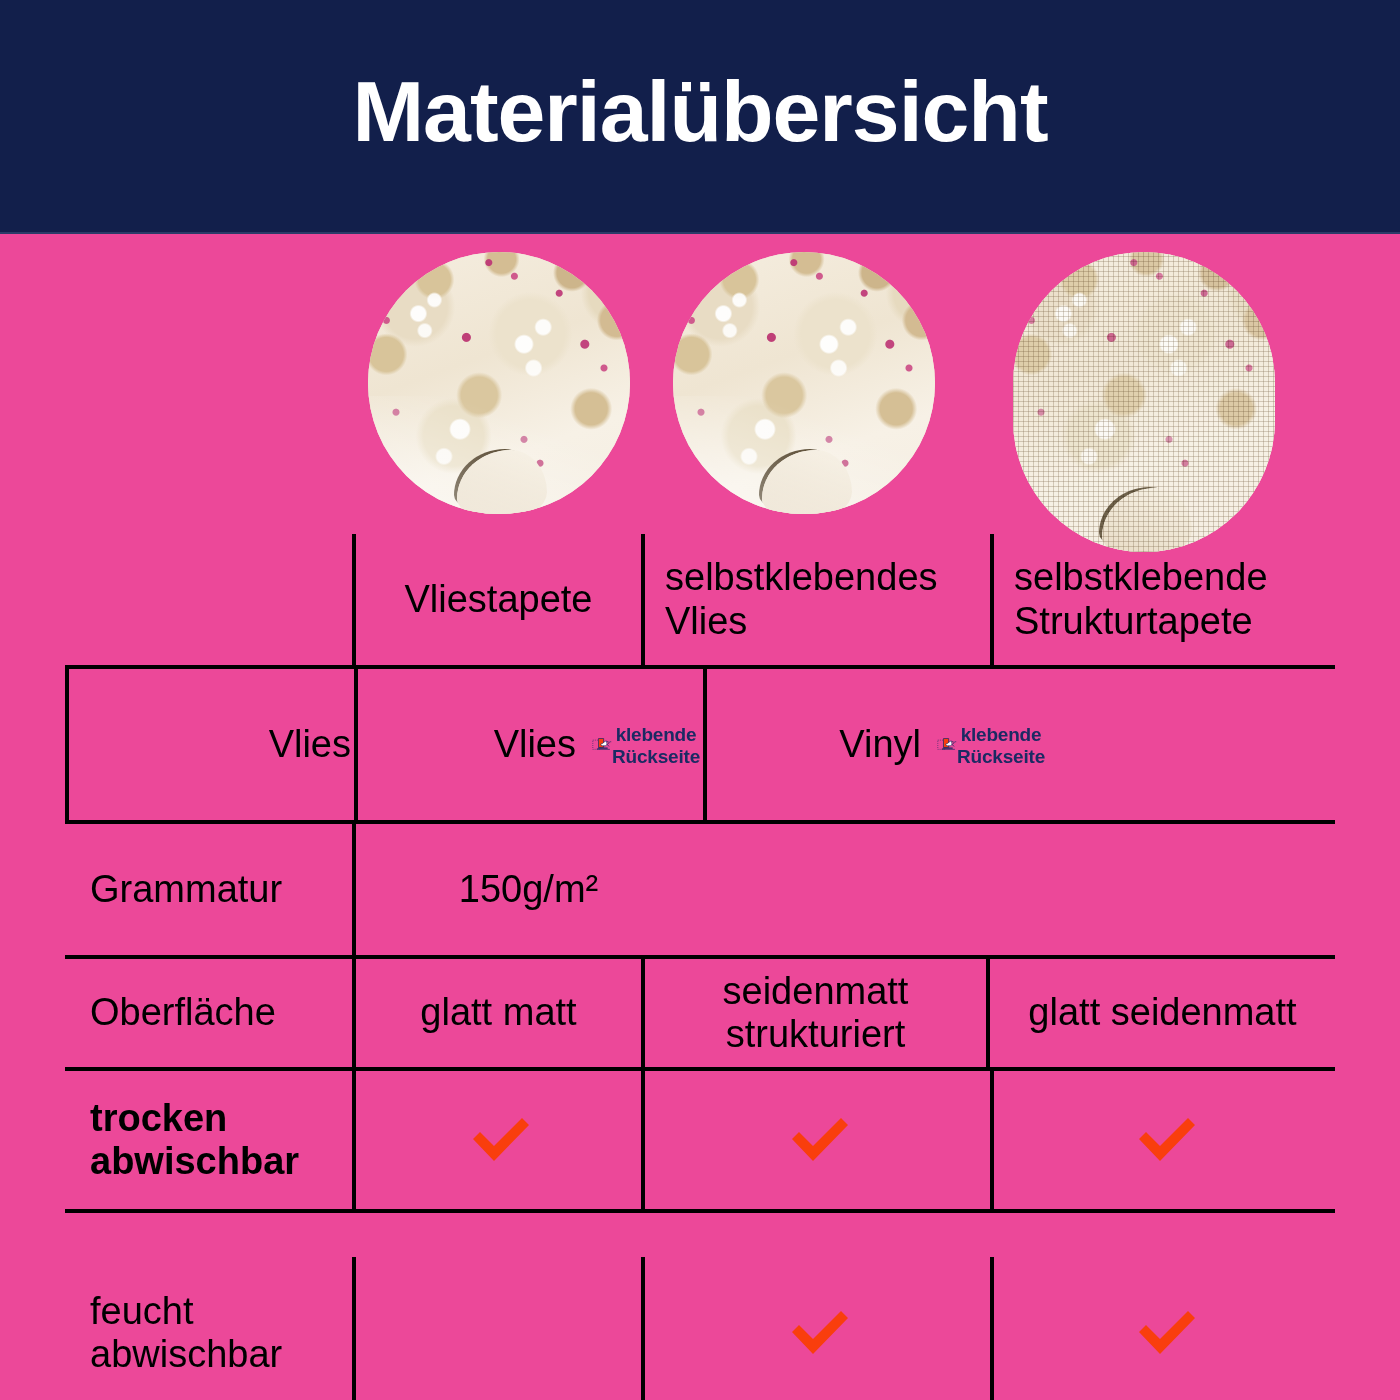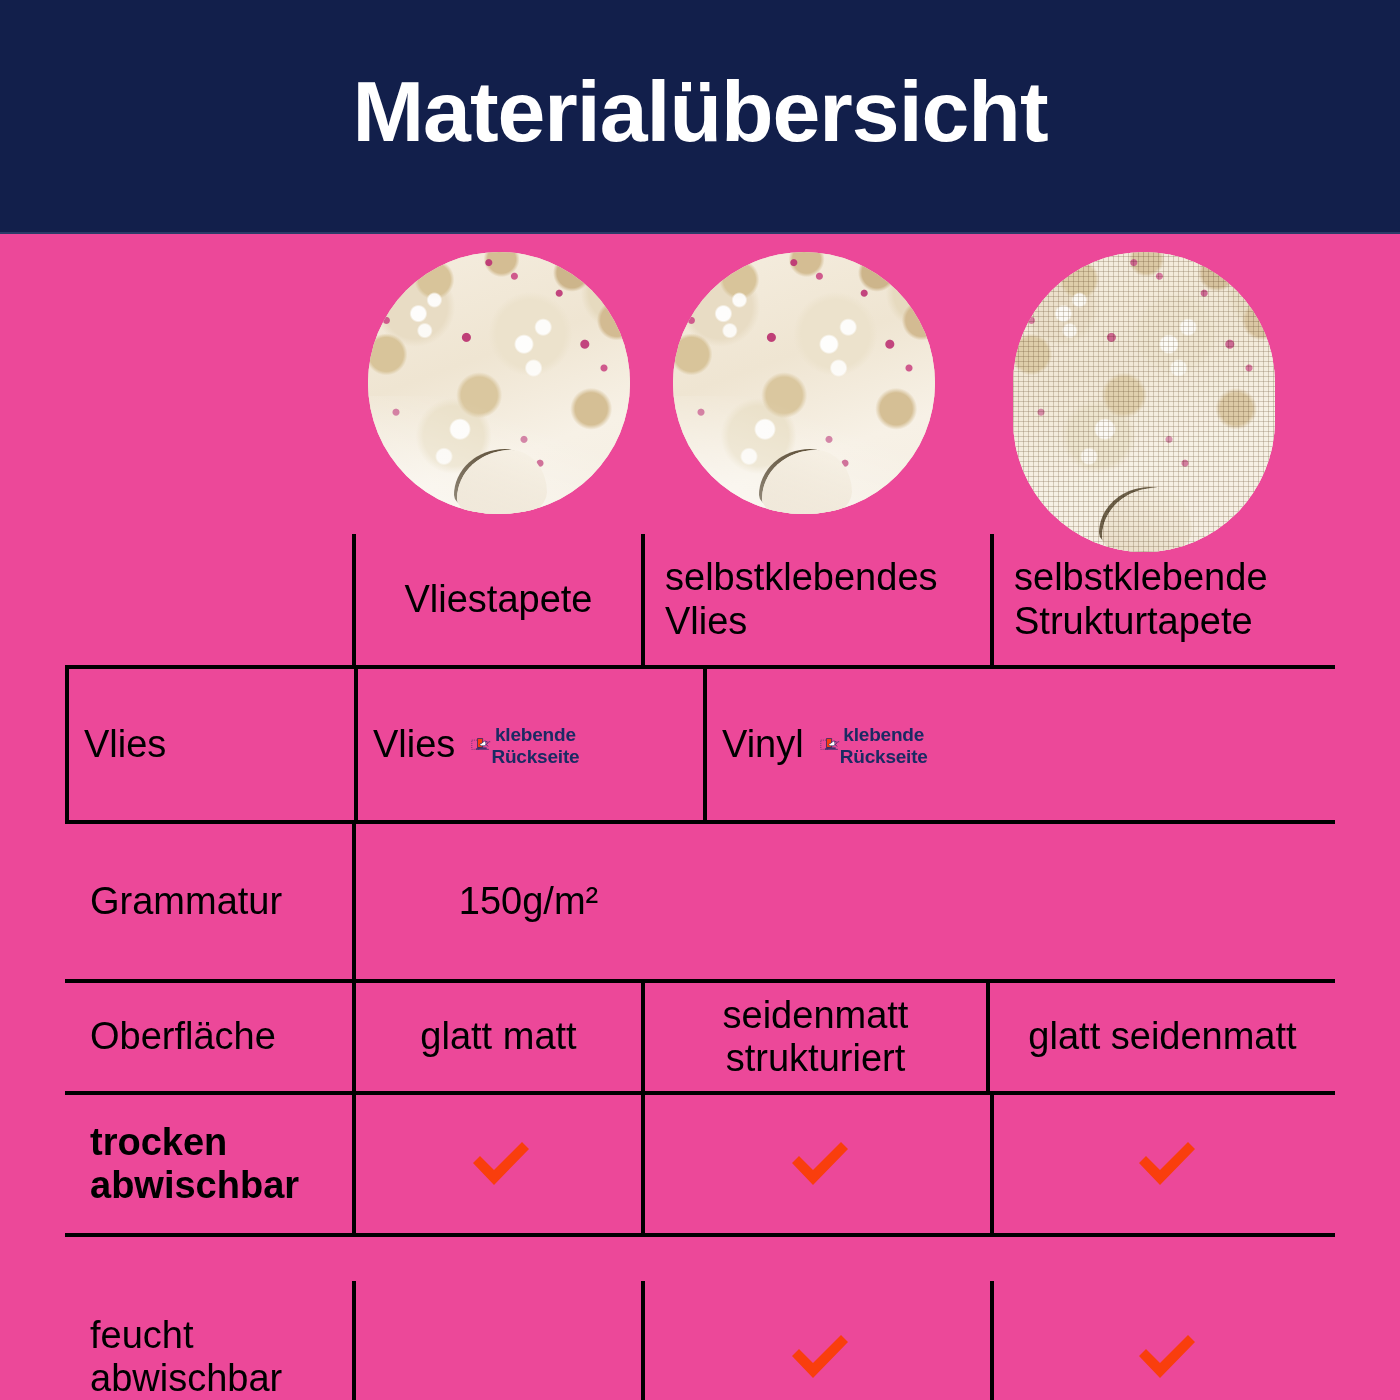--- a/index.html
+++ b/index.html
@@ -150,21 +150,21 @@
     position: absolute;
     left: 65px;
     top: 534px;
     width: 1270px;
   }
   .trow { display: flex; position: relative; }
 
   
   .trow.head { height: 135px; border-bottom: 4px solid #000; }
   .trow.r-material  { height: 155px; border-bottom: 4px solid #000; }
-  .trow.r-grammatur { height: 159px; border-bottom: 4px solid #000; }
+  .trow.r-grammatur { height: 135px; border-bottom: 4px solid #000; }
   .trow.r-oberflaeche { height: 112px; border-bottom: 4px solid #000; }
   .trow.r-trocken   { height: 142px; border-bottom: 4px solid #000; font-weight: bold; }
   .trow.r-feucht    { height: 152px; margin-top: 44px; }
 
   .cell {
     position: relative;
     display: flex;
     align-items: center;
     font-size: 38px;
     color: #000;
@@ -180,24 +180,24 @@
   .c-2 { width: 349px; border-left: 4px solid #000; justify-content: center; text-align: center; }
   .c-3 { width: 345px; border-left: 4px solid #000; justify-content: center; text-align: center; }
 
   .trow.head .cell { align-items: center; }
   .trow.head .c-1, .trow.head .c-2, .trow.head .c-3 { padding: 0 8px; }
   .trow.head .c-2 .htxt, .trow.head .c-3 .htxt { text-align: left; width: 100%; padding-left: 12px; }
 
   .mat-wrap {
     display: flex;
     align-items: center;
-    justify-content: flex-start;
+    justify-content: flex-end;
     width: 100%;
     gap: 16px;
-    padding: 0 15px;
+    padding: 0 3px;
   }
   .mat-text { white-space: nowrap; }
 
   
   .badge {
     display: flex;
     flex-direction: row;
     align-items: center;
     width: 108px;
     flex: 0 0 108px;

